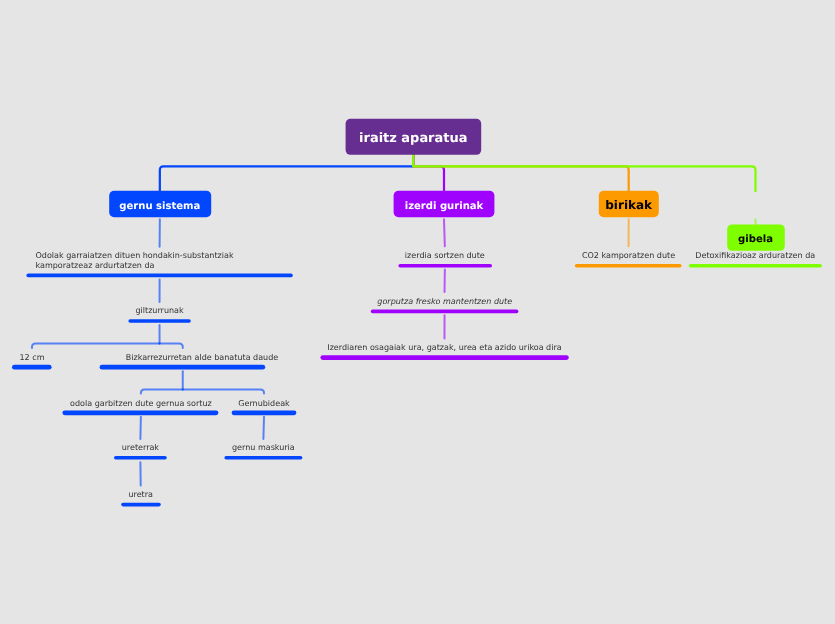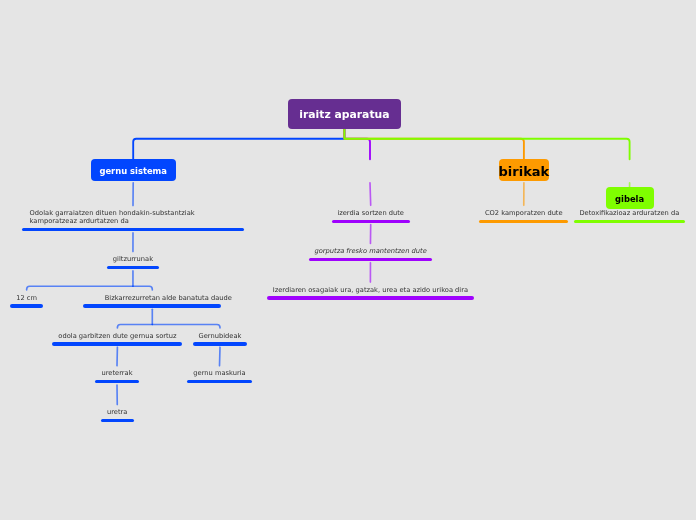--- a/index.html
+++ b/index.html
@@ -40,21 +40,24 @@
       <path d="M 523.9 182.79999999999998 L 523.775 205.30000000000004" fill="none" stroke="#FD9A00" stroke-width="1.65" stroke-linecap="round" stroke-linejoin="round" opacity="0.62"></path>
       <path d="M 629.6 182.79999999999998 L 629.4000000000001 205.30000000000004" fill="none" stroke="#7FFE00" stroke-width="1.65" stroke-linecap="round" stroke-linejoin="round" opacity="0.62"></path>
     </svg>
 
   <div class="node" id="node-root" style="left: 288.1px; top: 98.65px; width: 112.6px; height: 30.4px; background: rgb(102, 46, 145); color: rgb(255, 255, 255); font-size: 10.8px;">
     <span>iraitz aparatua</span>
   </div>
   <div class="node" id="node-gernu-sistema" style="left: 90.55px; top: 159.3px; width: 85.3px; height: 21.9px; background: rgb(2, 70, 254); color: rgb(255, 255, 255); font-size: 8.4px;">
     <span>gernu sistema</span>
   </div>
-  <div class="node" id="node-birikak" style="left: 498.8px; top: 159.3px; width: 50.2px; height: 21.9px; background: rgb(253, 154, 0); color: rgb(0, 0, 0); font-size: 13px;">
+  <div class="node" id="node-izerdi-gurinak" style="left: 327.95px; top: 159.3px; width: 84.1px; height: 21.9px; background: rgb(159, 2, 253); color: rgb(255, 255, 255); font-size: 8.4px;">
+    <span>izerdi gurinak</span>
+  </div>
+  <div class="node" id="node-birikak" style="left: 498.8px; top: 159.3px; width: 50.2px; height: 21.9px; background: rgb(253, 154, 0); color: rgb(0, 0, 0); font-size: 10px;">
     <span>birikak</span>
   </div>
   <div class="node" id="node-gibela" style="left: 605.65px; top: 159.3px; width: 47.9px; height: 21.9px; background: rgb(127, 254, 0); color: rgb(0, 0, 0); font-size: 8.4px; margin-top: 28px;">
     <span>gibela</span>
   </div>
   <div class="topic" id="topic-t1" style="left: 29.6px; top: 209.2px;">Odolak garraiatzen dituen hondakin-substantziak
 kamporatzeaz ardurtatzen da</div>
   <div class="topic-bar" id="bar-t1" style="left: 22.3px; top: 227.9px; width: 221.4px; height: 3.4px; background: rgb(2, 70, 254);"></div>
   <div class="topic" id="topic-t2" style="left: 112.86px; top: 255.2px;">giltzurrunak</div>
   <div class="topic-bar" id="bar-t2" style="left: 106.8px; top: 265.9px; width: 52.3px; height: 3.4px; background: rgb(2, 70, 254);"></div>

